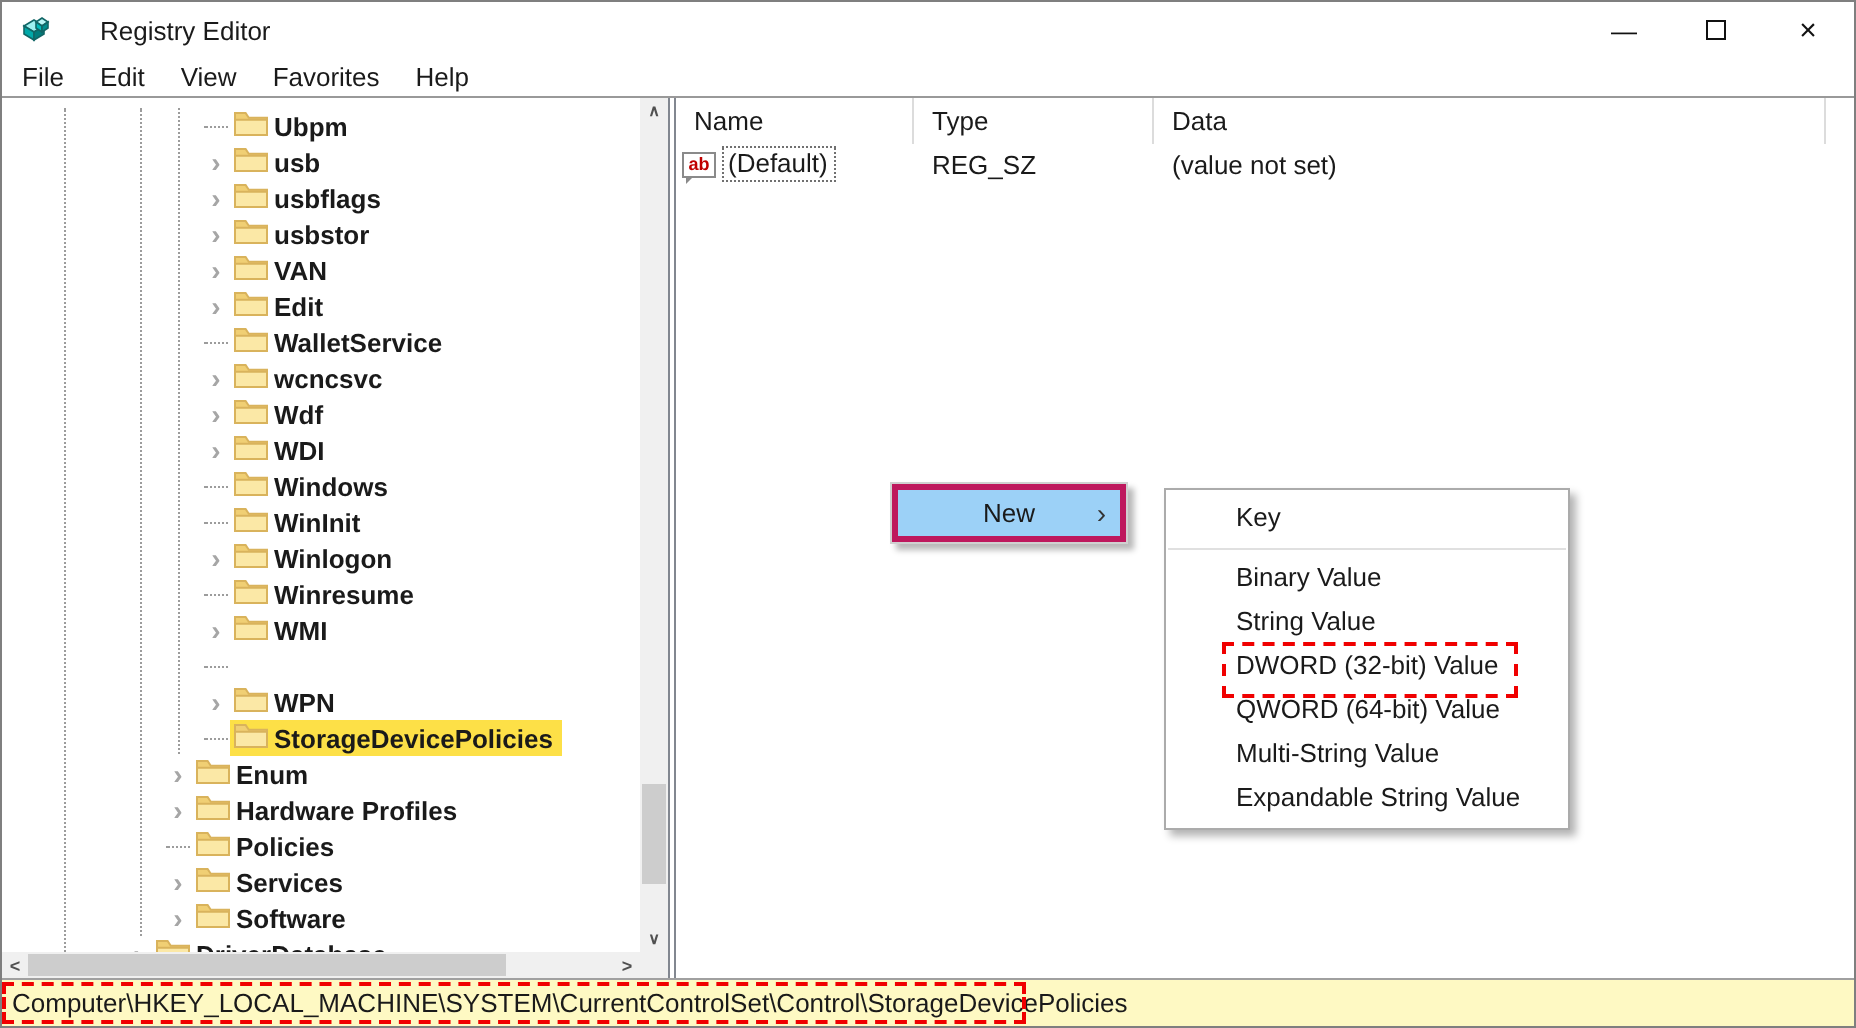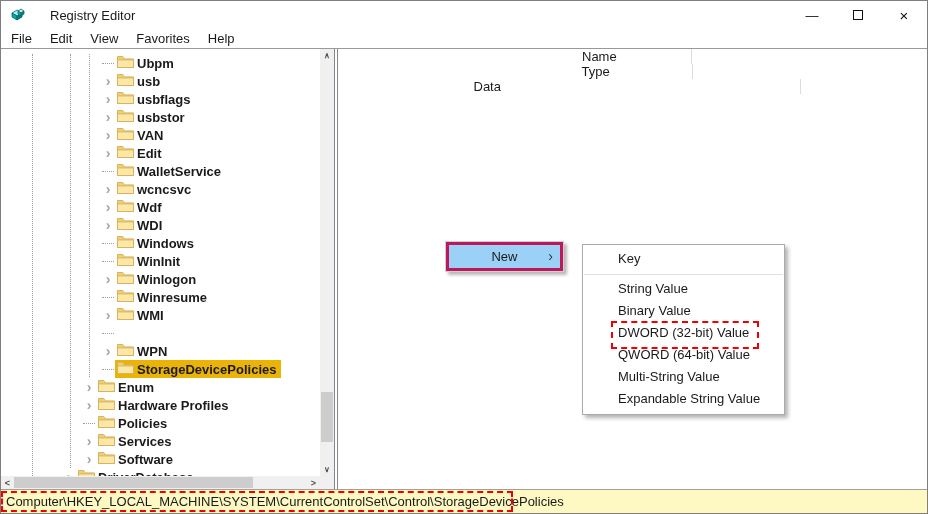--- a/index.html
+++ b/index.html
@@ -30,36 +30,36 @@
   .gl-c { left:88px; top:5px; height:405px; }
   .gl-d { left:107px; top:5px; height:315px; }
   .tree-view { position:absolute; top:0; left:0; right:14px; bottom:13px; overflow:hidden; padding-top:5px; z-index:1; }
   .tree-row { height:18px; display:flex; align-items:center; }
   .tree-row.lvl3 { padding-left:100px; }
   .tree-row.lvl2 { padding-left:81px; }
   .tree-row.lvl1 { padding-left:61px; }
   .chev { width:14px; height:18px; display:flex; align-items:center; justify-content:center; color:#a6a6a6; font-size:14px; line-height:1; background:#fff; }
   .chev.stub::before { content:''; width:12px; border-top:1px dotted #9c9c9c; }
   .sel { display:flex; align-items:center; gap:3px; padding:1px 3px 1px 2px; }
-  .sel.selected { background:#eab308;justify-content:center; }
+  .sel.selected { background:#fde047;justify-content:center; }
   .lbl { white-space:nowrap; padding-right:2px; }
   
   .vscroll { position:absolute; top:0; right:0; width:14px; bottom:13px; background:#f0f0f0; }
   .vscroll .arr { position:absolute; left:0; width:14px; height:13px; display:flex; align-items:center; justify-content:center; font-size:8px; color:#505050; }
   .vscroll .arr.up { top:0; }
   .vscroll .arr.down { bottom:0; }
   .vthumb { position:absolute; left:1px; width:12px; top:343px; height:50px; background:#cdcdcd; }
   .hscroll { position:absolute; left:0; right:14px; bottom:0; height:13px; background:#f0f0f0; }
   .hscroll .arr { position:absolute; top:0; width:13px; height:13px; display:flex; align-items:center; justify-content:center; font-size:9px; color:#505050; }
   .hscroll .arr.left { left:0; }
   .hscroll .arr.right { right:0; }
   .hthumb { position:absolute; left:13px; top:1px; width:239px; height:11px; background:#cdcdcd; }
   .scroll-corner { position:absolute; right:0; bottom:0; width:14px; height:13px; background:#f0f0f0; }
   
-  .lv-header { display:flex; height:23px; align-items:center;flex-direction:column; }
+  .lv-header { display:flex; height:23px; align-items:center; }
   .lv-hcell { height:100%; display:flex; align-items:center; padding-left:9px; border-right:1px solid #dcdcdc; }
   .c-name { width:119px; } .c-type { width:120px; } .c-data { width:336px; }
   .c-fill { flex:1; border-right:none; }
   .lv-row { display:flex; height:20px; align-items:center; }
   .lv-cell { display:flex; align-items:center; padding-left:9px; }
   .lv-row .c-name { padding-left:3px; }
   .ab-icon { position:relative; width:17px; height:13px; border:1px solid #8a8a8a; background:#fff;
     color:#c00000; font-weight:bold; font-size:9px; line-height:11px; text-align:center; margin-right:3px; }
   .ab-icon::after { content:''; position:absolute; left:1px; bottom:-4px; border-left:4px solid #8a8a8a; border-bottom:4px solid transparent; }
   .focus-dotted { border:1px dotted #707070; padding:0 3px 1px 2px; }
@@ -418,35 +418,43 @@
     <div class="scroll-corner"></div>
   </div>
 
   <div class="right-pane">
     <div class="lv-header">
       <div class="lv-hcell c-name">Name</div>
       <div class="lv-hcell c-type">Type</div>
       <div class="lv-hcell c-data">Data</div>
       <div class="lv-hcell c-fill"></div>
     </div>
+    <div class="lv-row">
+      <div class="lv-cell c-name">
+        <span class="ab-icon">ab</span>
+        <span class="focus-dotted">(Default)</span>
+      </div>
+      <div class="lv-cell c-type">REG_SZ</div>
+      <div class="lv-cell c-data">(value not set)</div>
+    </div>
   </div>
 
   <div class="newbox">
     <div class="new-item">
       <span>New</span>
       <span class="new-arrow">›</span>
     </div>
   </div>
 
   <div class="submenu">
     <div>
         <div class="menu-item">Key</div>
         <div class="menu-sep"></div>
+        <div class="menu-item">Binary Value</div>
         <div class="menu-item">String Value</div>
-        <div class="menu-item">Binary Value</div>
         <div class="menu-item boxed">DWORD (32-bit) Value</div>
         <div class="menu-item">QWORD (64-bit) Value</div>
         <div class="menu-item">Multi-String Value</div>
         <div class="menu-item">Expandable String Value</div>
       </div>
   </div>
 
   <div class="statusbar">
     <span class="status-path">Computer\HKEY_LOCAL_MACHINE\SYSTEM\CurrentControlSet\Control\StorageDevicePolicies</span>
     <span class="status-redbox"></span>

